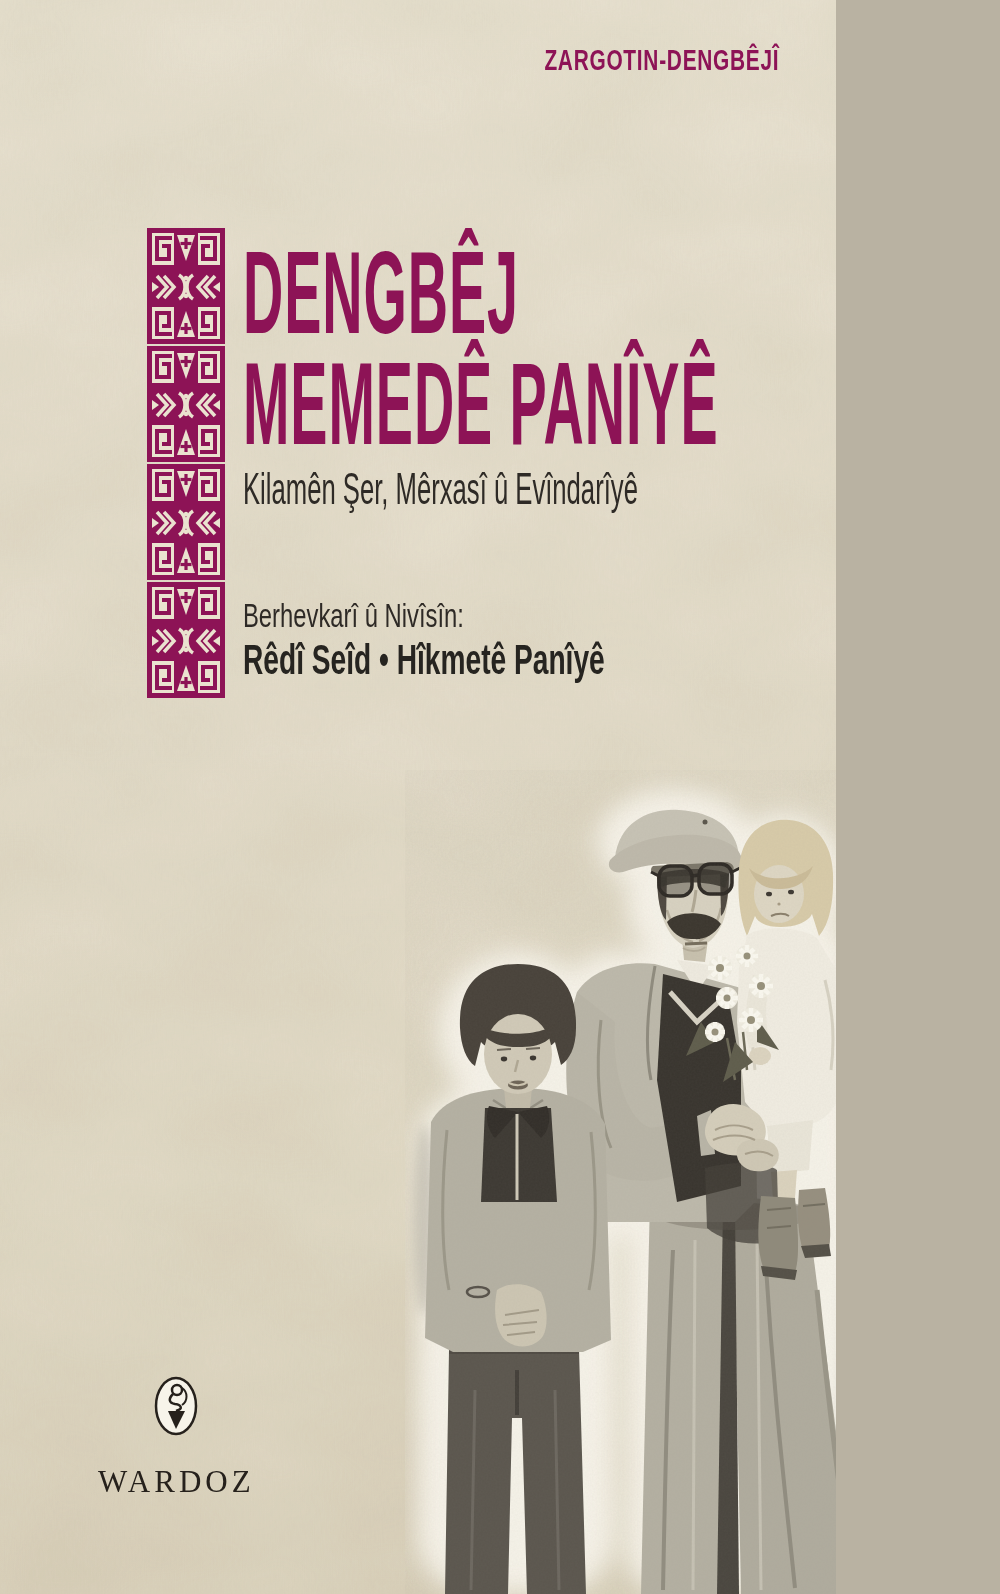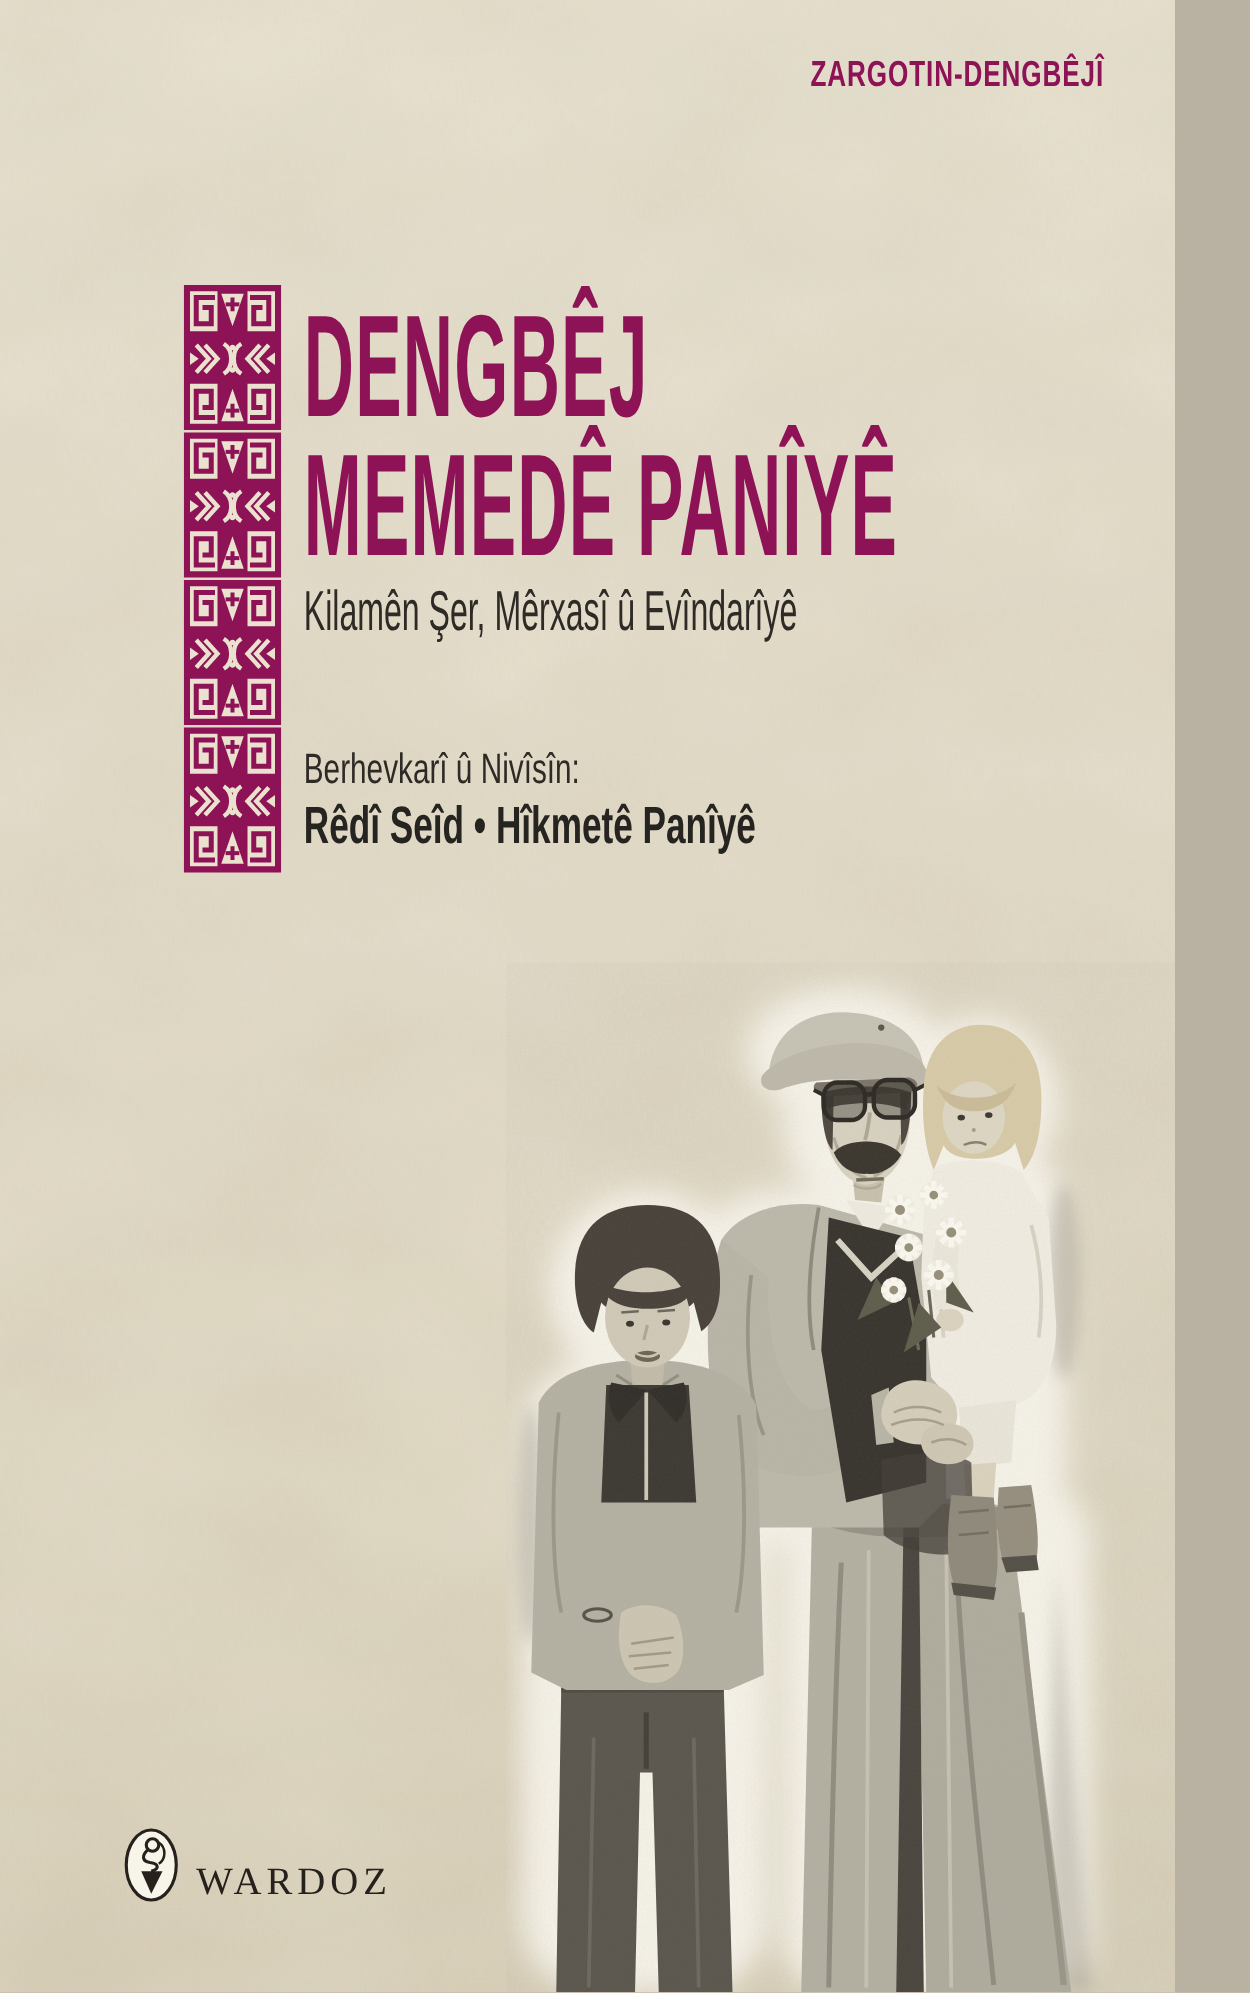--- a/index.html
+++ b/index.html
@@ -1,17 +1,17 @@
 <!DOCTYPE html>
 <html style="--maroon: #8D1356; --ink: #2E2A26; --logo-ink: #26211C;"><head>
 <meta charset="utf-8">
 <style>
   html,body{margin:0;padding:0;background:#b9b2a2;}
   .page{
-    position:relative;width:940px;height:1594px;overflow:hidden;
+    position:relative;width:836px;height:1594px;overflow:hidden;
     font-family:"Liberation Sans",sans-serif;
     background:linear-gradient(180deg,#e9e3d2 0%,#e5decc 45%,#e2dbc7 75%,#ddd5c0 100%);
   }
   .paper-texture{position:absolute;inset:0;width:100%;height:100%;mix-blend-mode:multiply;pointer-events:none;}
   .category{
     position:absolute;top:44px;right:57px;
     color:var(--maroon,#8D1356);font-weight:700;font-size:29px;letter-spacing:1px;
     transform:scaleX(0.72);transform-origin:100% 0;white-space:nowrap;
   }
   .title{
@@ -29,21 +29,21 @@
     color:var(--ink,#2E2A26);font-size:34px;font-weight:400;
     transform:scaleX(0.70);transform-origin:0 0;white-space:nowrap;
   }
   .authors{
     position:absolute;left:243px;top:636px;
     color:#262420;font-size:42px;font-weight:700;
     transform:scaleX(0.67);transform-origin:0 0;white-space:nowrap;
   }
   .ornament{position:absolute;left:147px;top:228px;width:78px;height:472px;}
   .photo{position:absolute;left:405px;top:770px;width:565px;height:824px;}
-  .logo-row{position:absolute;left:98px;top:1461px;display:flex;align-items:flex-end;gap:13px;}
+  .logo-row{position:absolute;left:98px;top:1375px;display:flex;align-items:center;gap:13px;flex-direction:column;}
   .logo-mark{width:46px;height:62px;}
   .logo-word{
     font-family:"Liberation Serif",serif;font-size:31px;letter-spacing:4px;
     color:var(--logo-ink,#26211C);margin-top:14px;
   }
 </style>
 </head>
 <body>
 
 <div class="page">

